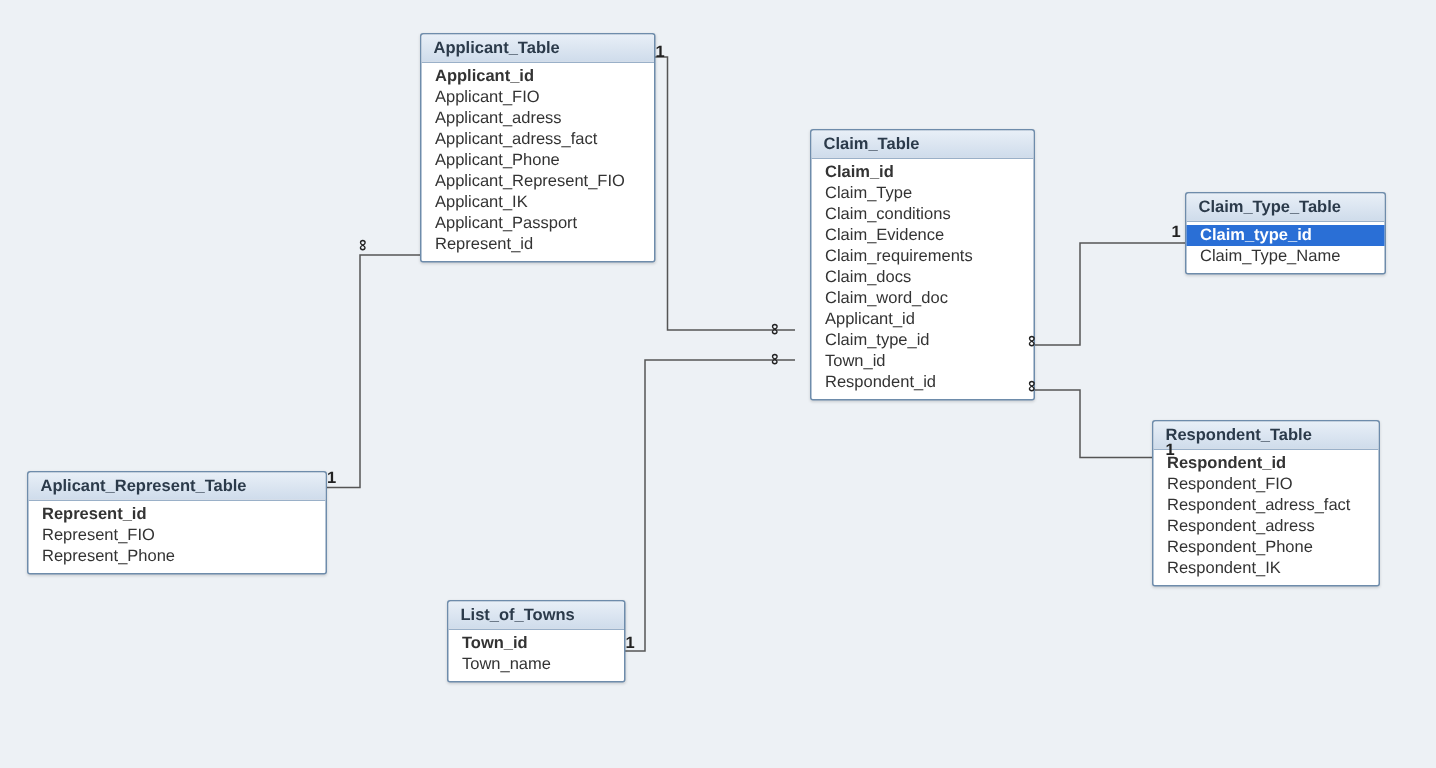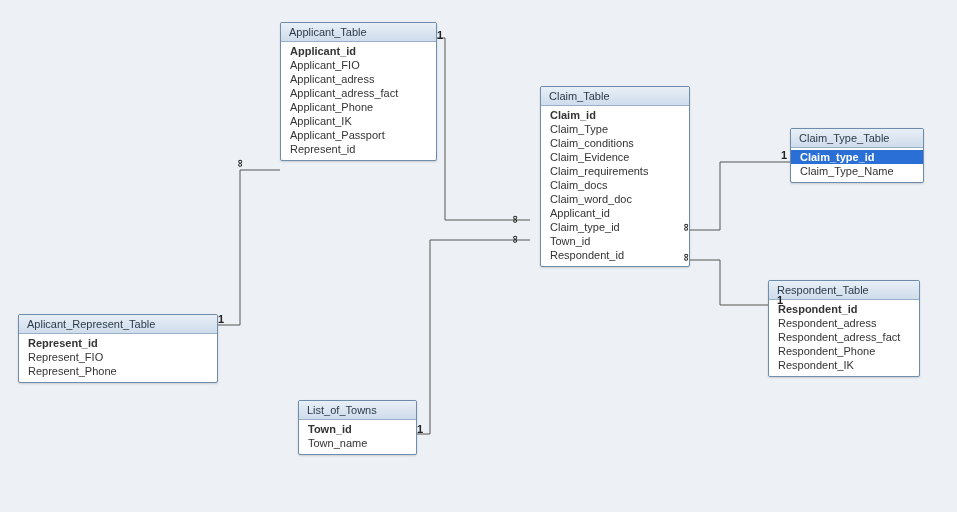--- a/index.html
+++ b/index.html
@@ -1,19 +1,19 @@
 <!DOCTYPE html>
 <html><head>
 <meta charset="utf-8">
 <style>
   html,body{margin:0;padding:0;width:957px;height:512px;background:#edf1f5;font-family:Tahoma,Arial,sans-serif;font-size:11px;color:#333;overflow:hidden}
   .canvas{position:relative;width:957px;height:512px}
   svg.links{position:absolute;left:0;top:0;width:957px;height:512px;pointer-events:none}
   .entity{position:absolute;border:1px solid #6e8cab;border-radius:2px;background:#fff;box-shadow:0 1px 2px rgba(0,0,0,.15)}
-  .entity .title{background:linear-gradient(#e8eff7,#cfdceb);border-bottom:1px solid #9ab0c8;padding:3px 8px;font-weight:400;color:#2b3a4a;border-radius:2px 2px 0 0;white-space:nowrap}
+  .entity .title{background:linear-gradient(#e8eff7,#cfdceb);border-bottom:1px solid #9ab0c8;padding:3px 8px;font-weight:700;color:#2b3a4a;border-radius:2px 2px 0 0;white-space:nowrap}
   .entity .fields{padding:2px 0 4px}
   .entity .field{padding:1px 9px;white-space:nowrap}
   .entity .field.pk{font-weight:700}
   .entity .field.sel{background:#2a6fd6;color:#fff}
   .cardinality{position:absolute;font-weight:700;font-size:11px;color:#222;background:transparent;line-height:1}
   .inf{font-family:Arial,sans-serif;transform:rotate(90deg);display:inline-block}
 </style>
 </head>
 <body>
 <div class="canvas">
@@ -34,20 +34,21 @@
 </svg>
 
 <div class="entity" style="left:280px;top:22px;width:155px">
   <div class="title">Applicant_Table</div>
   <div class="fields">
     <div class="field pk">Applicant_id</div>
     <div class="field">Applicant_FIO</div>
     <div class="field">Applicant_adress</div>
     <div class="field">Applicant_adress_fact</div>
     <div class="field">Applicant_Phone</div>
+    <div class="field">Applicant_Represent_FIO</div>
     <div class="field">Applicant_IK</div>
     <div class="field">Applicant_Passport</div>
     <div class="field">Represent_id</div>
   </div>
 </div>
 
 <div class="entity" style="left:18px;top:314px;width:198px">
   <div class="title">Aplicant_Represent_Table</div>
   <div class="fields">
     <div class="field pk">Represent_id</div>
@@ -78,22 +79,23 @@
   <div class="fields" style="padding:2px 0 4px">
     <div class="field pk sel">Claim_type_id</div>
     <div class="field">Claim_Type_Name</div>
   </div>
 </div>
 
 <div class="entity" style="left:768px;top:280px;width:150px">
   <div class="title">Respondent_Table</div>
   <div class="fields">
     <div class="field pk">Respondent_id</div>
+    <div class="field">Respondent_FIO</div>
+    <div class="field">Respondent_adress_fact</div>
     <div class="field">Respondent_adress</div>
-    <div class="field">Respondent_adress_fact</div>
     <div class="field">Respondent_Phone</div>
     <div class="field">Respondent_IK</div>
   </div>
 </div>
 
 <div class="entity" style="left:298px;top:400px;width:117px">
   <div class="title">List_of_Towns</div>
   <div class="fields">
     <div class="field pk">Town_id</div>
     <div class="field">Town_name</div>

